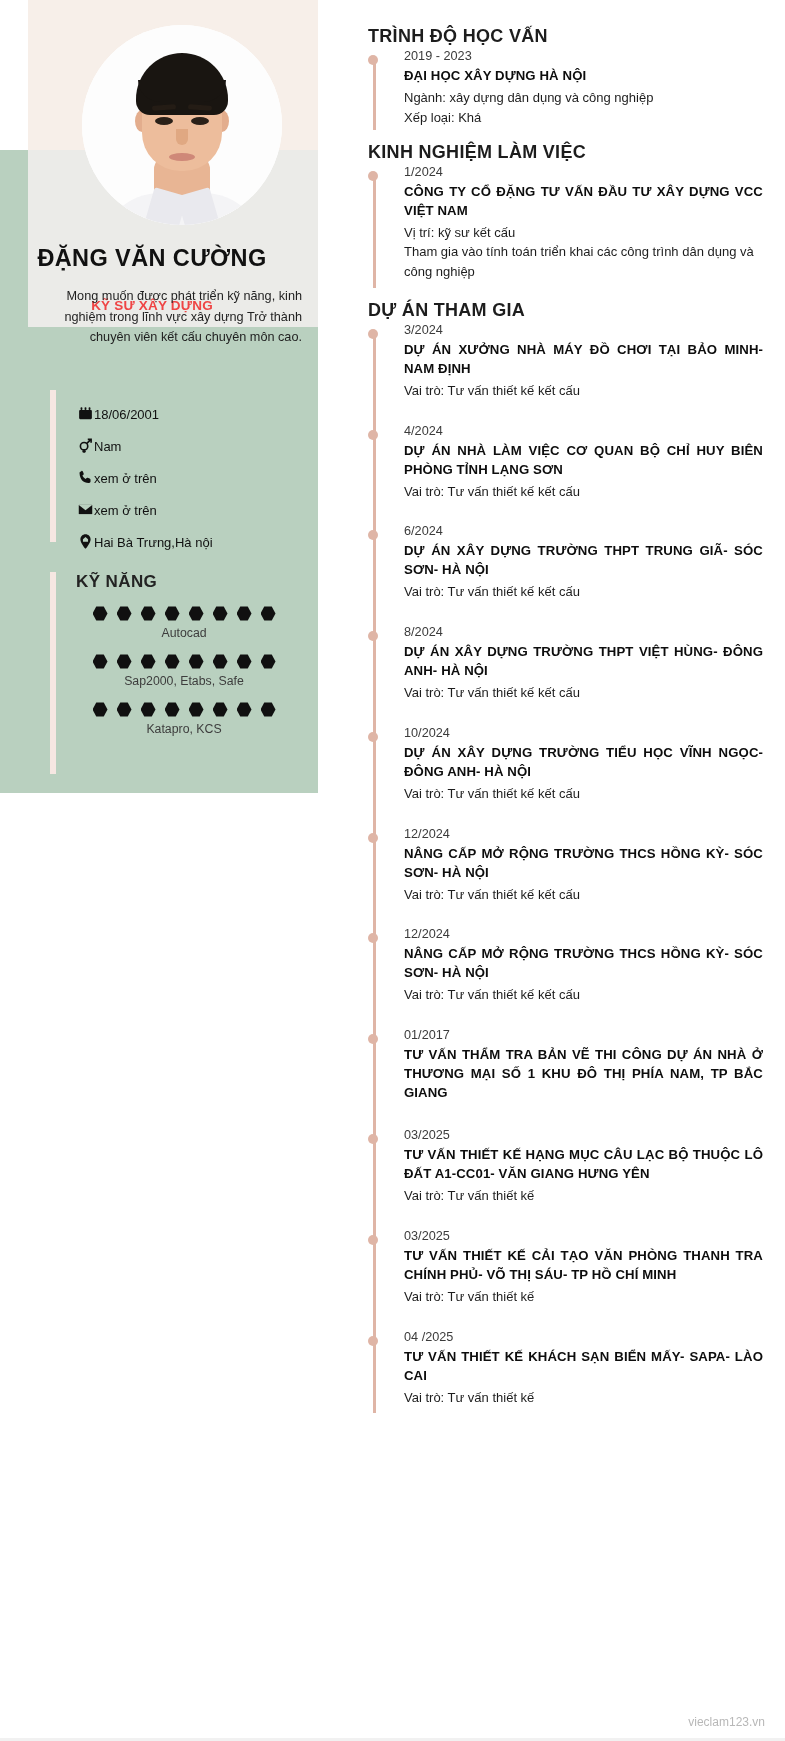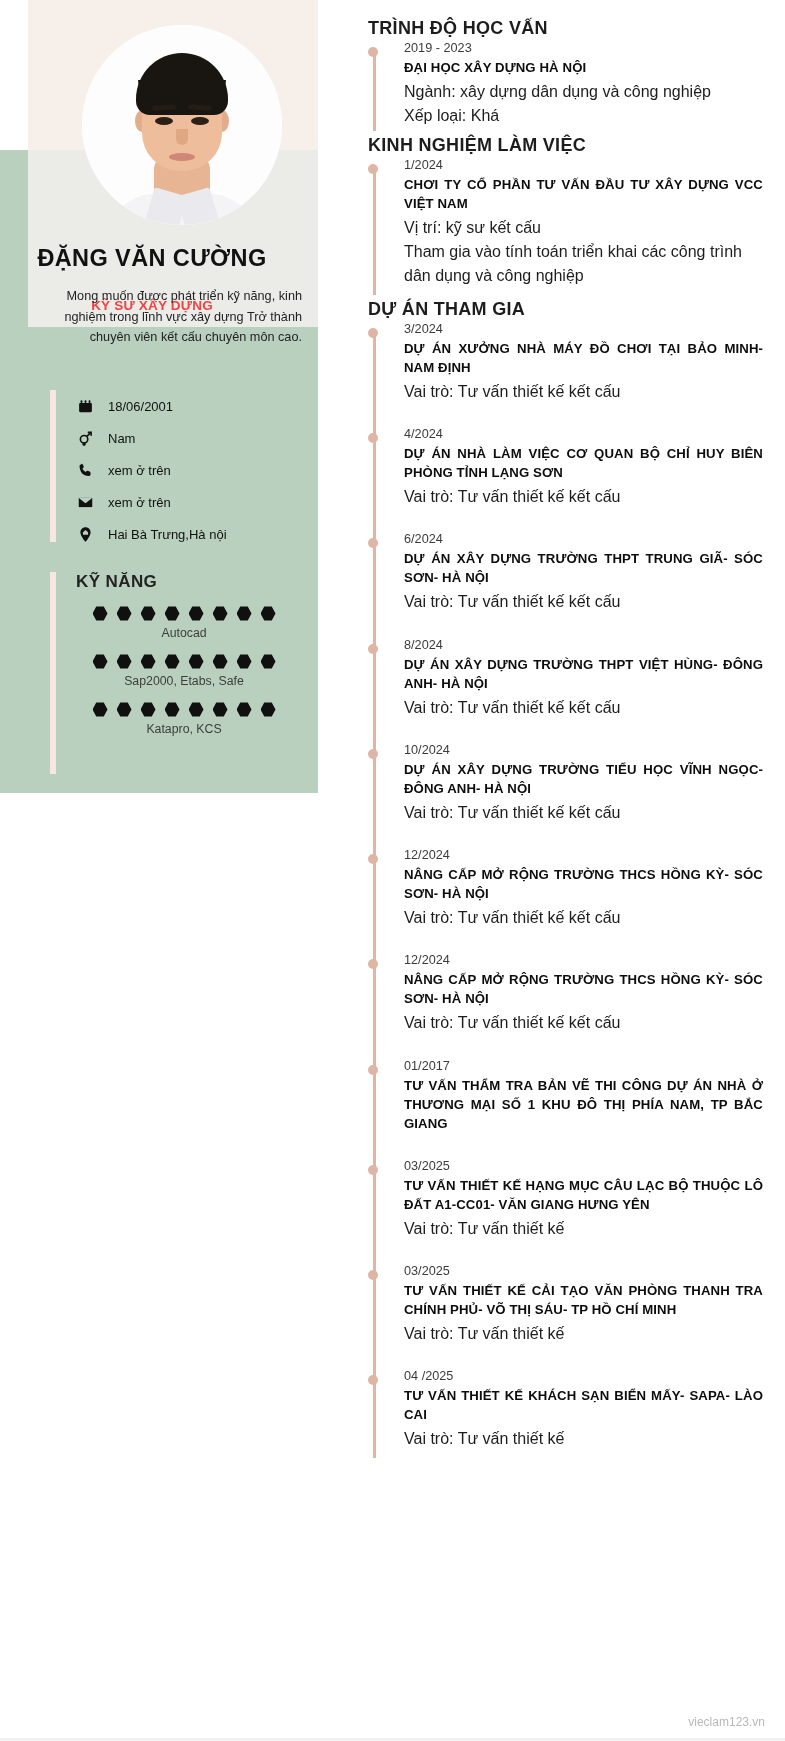--- a/index.html
+++ b/index.html
@@ -148,23 +148,22 @@
     padding-left: 28px;
   }
   .contact-rail {
     position: absolute;
     left: 22px; top: 0;
     width: 6px; height: 152px;
     background: #f6e7e2;
   }
   .contact-row {
     display: flex;
-    align-items: center;
+    align-items: flex-end;
     height: 32px;
-    gap: 14px;
     padding-left: 20px;
   }
   .contact-icon {
     width: 18px; height: 18px;
     display: flex; align-items: center; justify-content: center;
     flex: 0 0 18px;
   }
   .contact-icon svg { display: block; }
   .contact-text {
     font-size: 13px;
@@ -212,21 +211,21 @@
     position: absolute;
     left: 340px; top: 0;
     width: 445px;
     padding: 14px 22px 0 20px;
   }
   .section-title {
     font-size: 18px;
     font-weight: bold;
     letter-spacing: 0.3px;
     color: #1d1d1d;
-    margin: 4px 0 2px 8px;
+    margin: 12px 0 2px 8px;
   }
   .timeline {
     position: relative;
     padding-left: 36px;
     margin-left: 8px;
   }
   .timeline::before {
     content: "";
     position: absolute;
     left: 5px; top: 9px; bottom: 0;
@@ -251,21 +250,21 @@
     font-size: 13.2px;
     font-weight: bold;
     color: #0d0d0d;
     line-height: 1.44;
     text-align: justify;
     text-align-last: left;
     letter-spacing: 0.1px;
     margin-bottom: 3px;
   }
   .tl-line {
-    font-size: 16px;
+    font-size: 13px;
     color: #1d1d1d;
     line-height: 1.52;
   }
   .sec-edu .tl-entry { padding-bottom: 2px; }
   .entry-gap { height: 17px; }
 
   .watermark {
     position: absolute;
     right: 20px; bottom: 12px;
     font-size: 12px;
@@ -428,21 +427,21 @@
         <div class="tl-heading">ĐẠI HỌC XÂY DỰNG HÀ NỘI</div>
         <div class="tl-line">Ngành: xây dựng dân dụng và công nghiệp</div>
         <div class="tl-line">Xếp loại: Khá</div>
       </div>
     </div>
 
     <div class="section-title">KINH NGHIỆM LÀM VIỆC</div>
     <div class="timeline sec-exp">
       <div class="tl-entry">
         <div class="tl-date">1/2024</div>
-        <div class="tl-heading">CHƠI TY CỔ PHẦN TƯ VẤN ĐẦU TƯ XÂY DỰNG VCC VIỆT NAM</div>
+        <div class="tl-heading">CÔNG TY CỔ ĐẶNG TƯ VẤN ĐẦU TƯ XÂY DỰNG VCC VIỆT NAM</div>
         <div class="tl-line">Vị trí: kỹ sư kết cấu</div>
         <div class="tl-line">Tham gia vào tính toán triển khai các công trình dân dụng và công nghiệp</div>
       </div>
     </div>
 
     <div class="section-title">DỰ ÁN THAM GIA</div>
     <div class="timeline sec-proj" id="projects-timeline">
         <div class="tl-entry">
           <div class="tl-date">3/2024</div>
           <div class="tl-heading">DỰ ÁN XƯỞNG NHÀ MÁY ĐỒ CHƠI TẠI BẢO MINH- NAM ĐỊNH</div>

